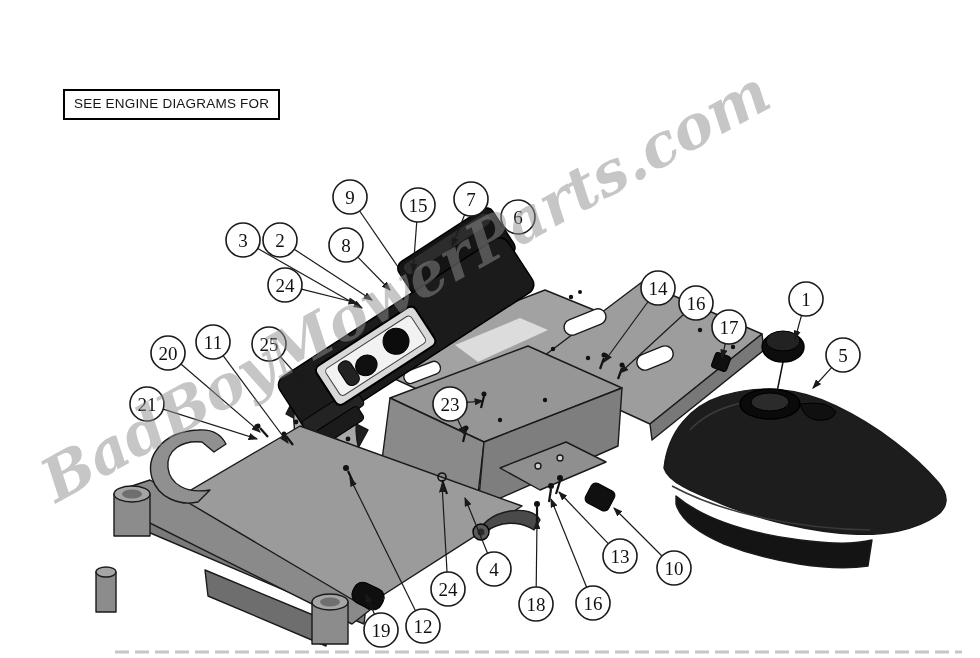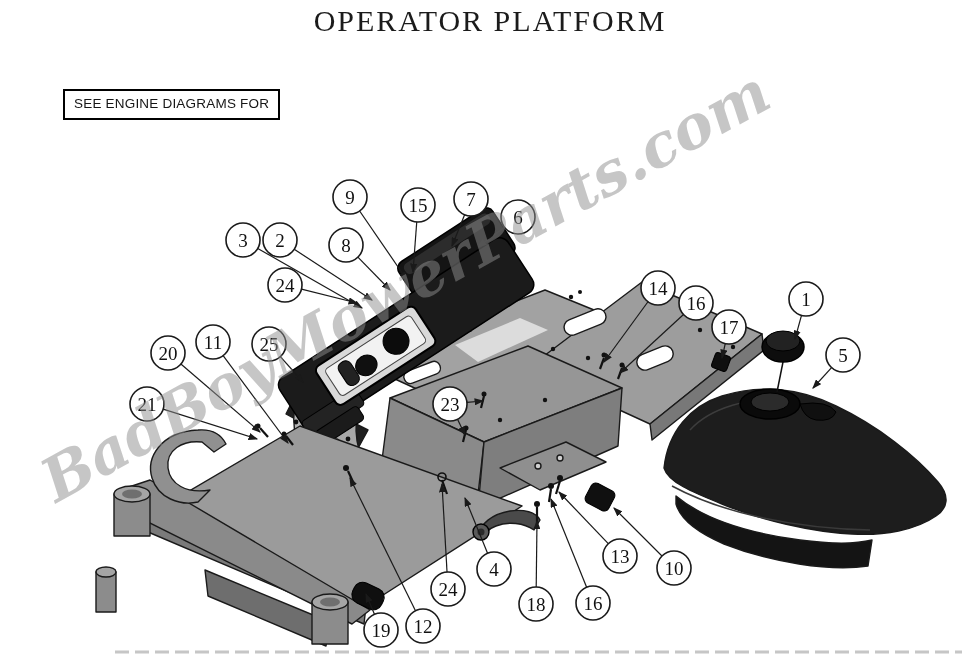--- a/index.html
+++ b/index.html
@@ -23,21 +23,20 @@
   .outl{stroke:#1a1a1a;stroke-width:1.4;stroke-linejoin:round;}
   .screw line{stroke:#111;stroke-width:2.2;}
   .screw circle{fill:#111;stroke:none;}
   .holedot{fill:#111;stroke:none;}
 </style>
 </head>
 <body>
 
 <div class="page">
 
-  <div class="page-title">OPERATOR PLATFORM</div>
 
   <div class="note-box">
     <div>SEE ENGINE DIAGRAMS FOR</div>
   </div>
 
   <svg class="diagram-svg" width="980" height="658" viewBox="0 0 980 658">
     <defs>
       <marker id="arrowhead" markerWidth="8" markerHeight="6" refX="7" refY="3" orient="auto">
         <path d="M0,0 L8,3 L0,6 Z" fill="#1a1a1a"></path>
       </marker>

